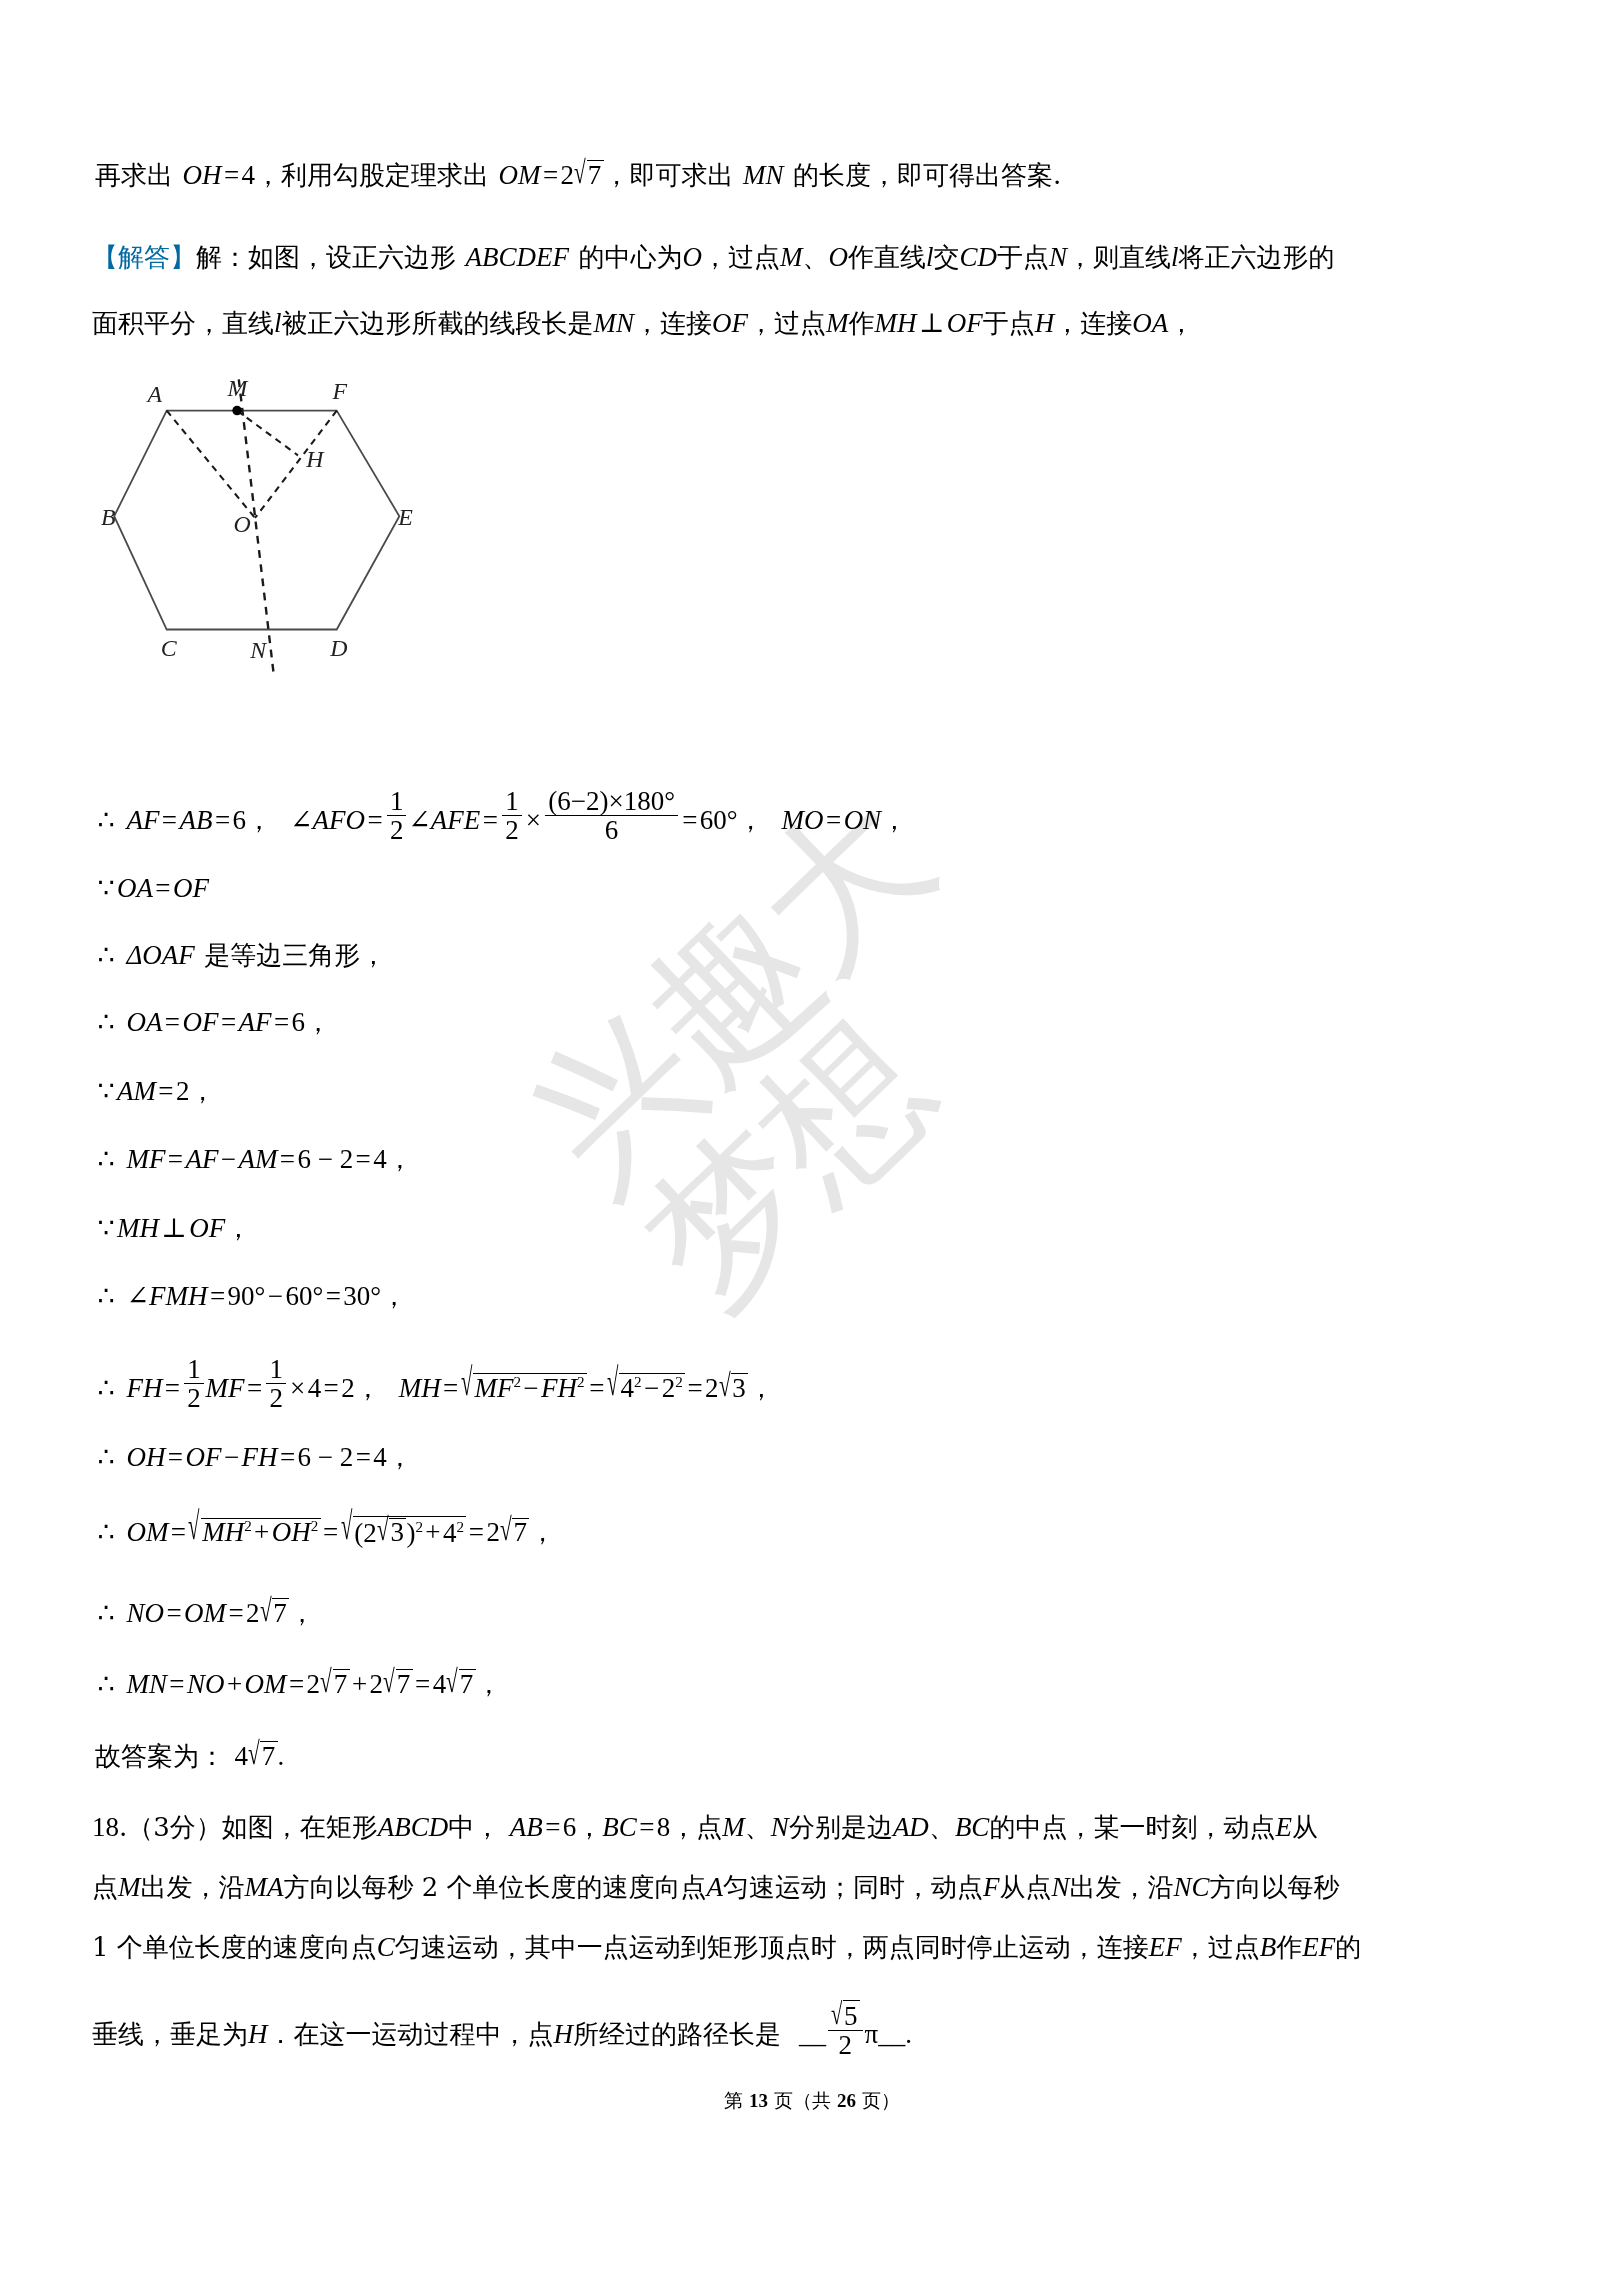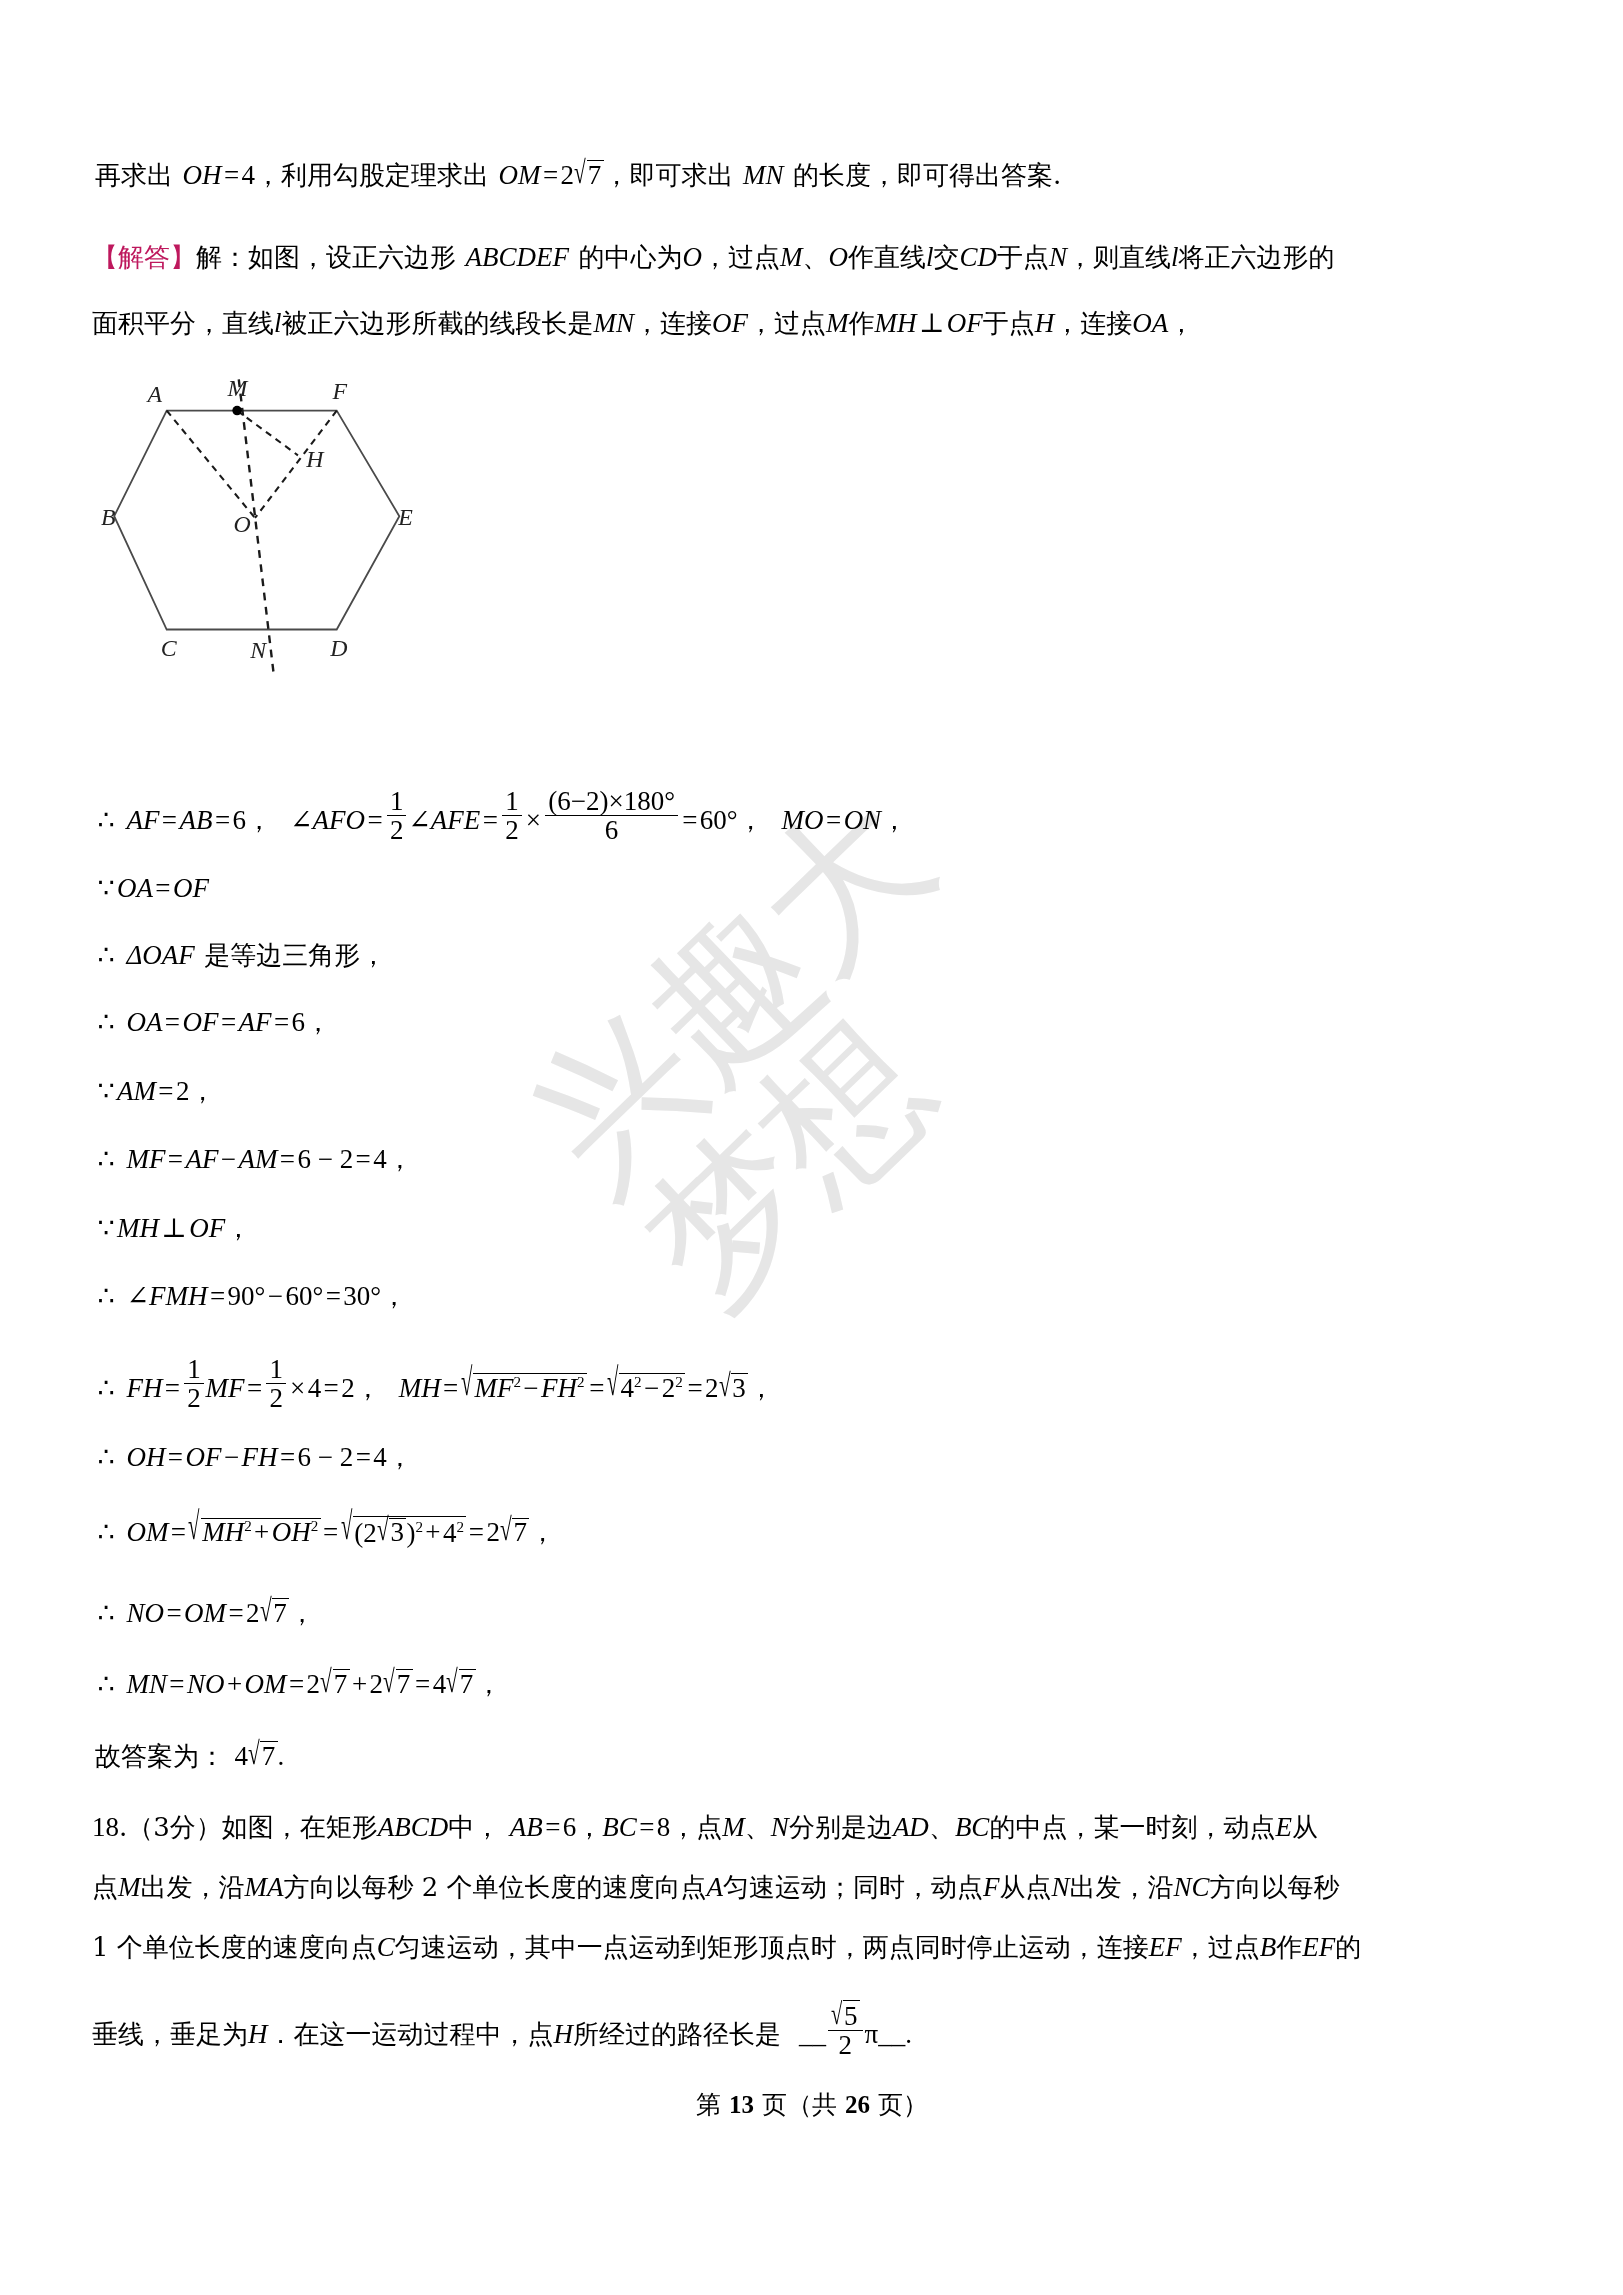--- a/index.html
+++ b/index.html
@@ -75,21 +75,21 @@
     font-family: "Liberation Serif", "DejaVu Serif", serif;
     font-style: normal;
     font-size: 27px;
     padding: 0 2.4px;
   }
   .sp4 { display:inline-block; width: 9.5px; }
   .sp8 { display:inline-block; width: 18px; }
 
   
   .tag-jieda {
-    color: #be185d;
+    color: #0369a1;
     font-family: "DejaVu Serif", serif;
     font-size: 26px;
     font-weight: 500;
   }
 
   
   .frac {
     display: inline-block;
     vertical-align: -0.42em;
     text-align: center;
@@ -139,21 +139,21 @@
     height: 340px;
   }
 
   .footer {
     position: absolute;
     left: 0;
     top: 2088px;
     width: 1624px;
     text-align: center;
     font-family: "DejaVu Serif", serif;
-    font-size: 25px;
+    font-size: 19px;
     color: #000;
   }
   .footer b { font-family: "Liberation Serif", serif; }
 </style>
 </head>
 <body>
 
 <div class="page">
 
   <div class="watermark">

